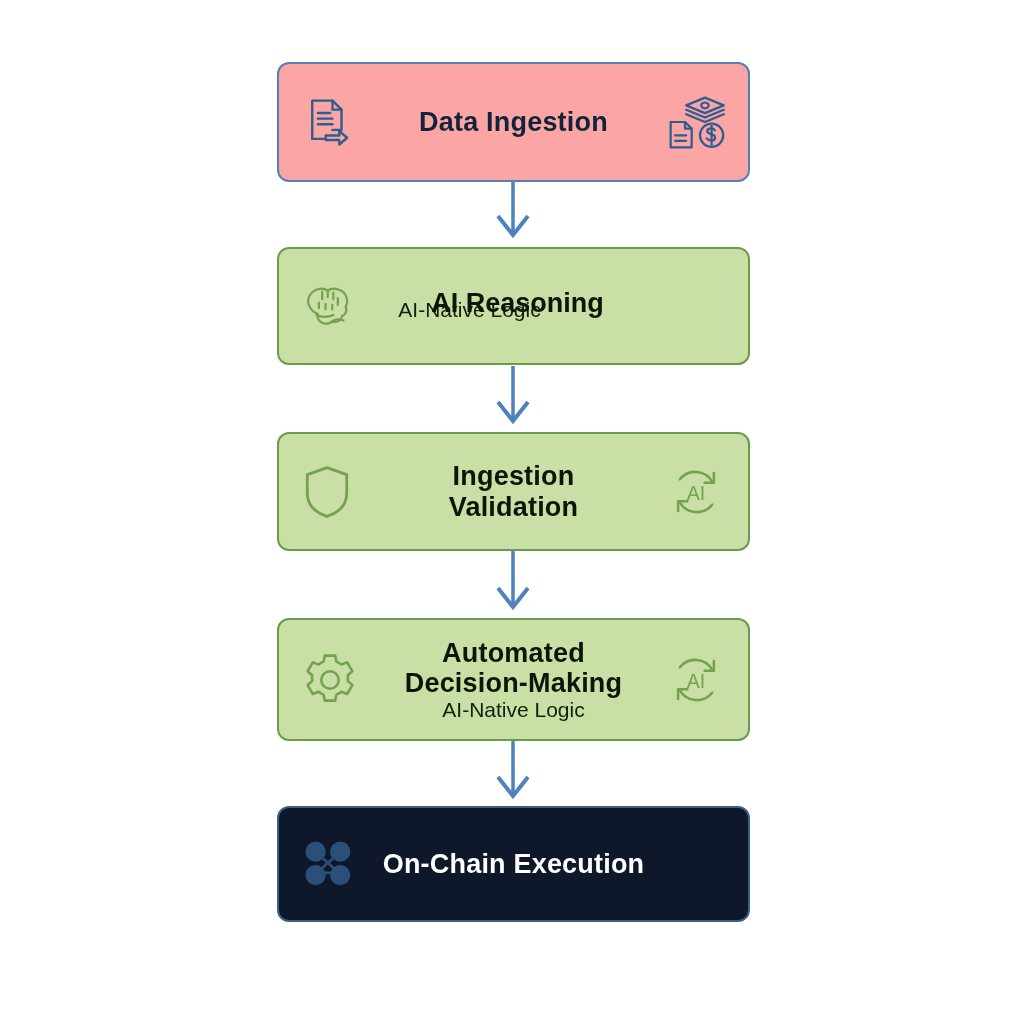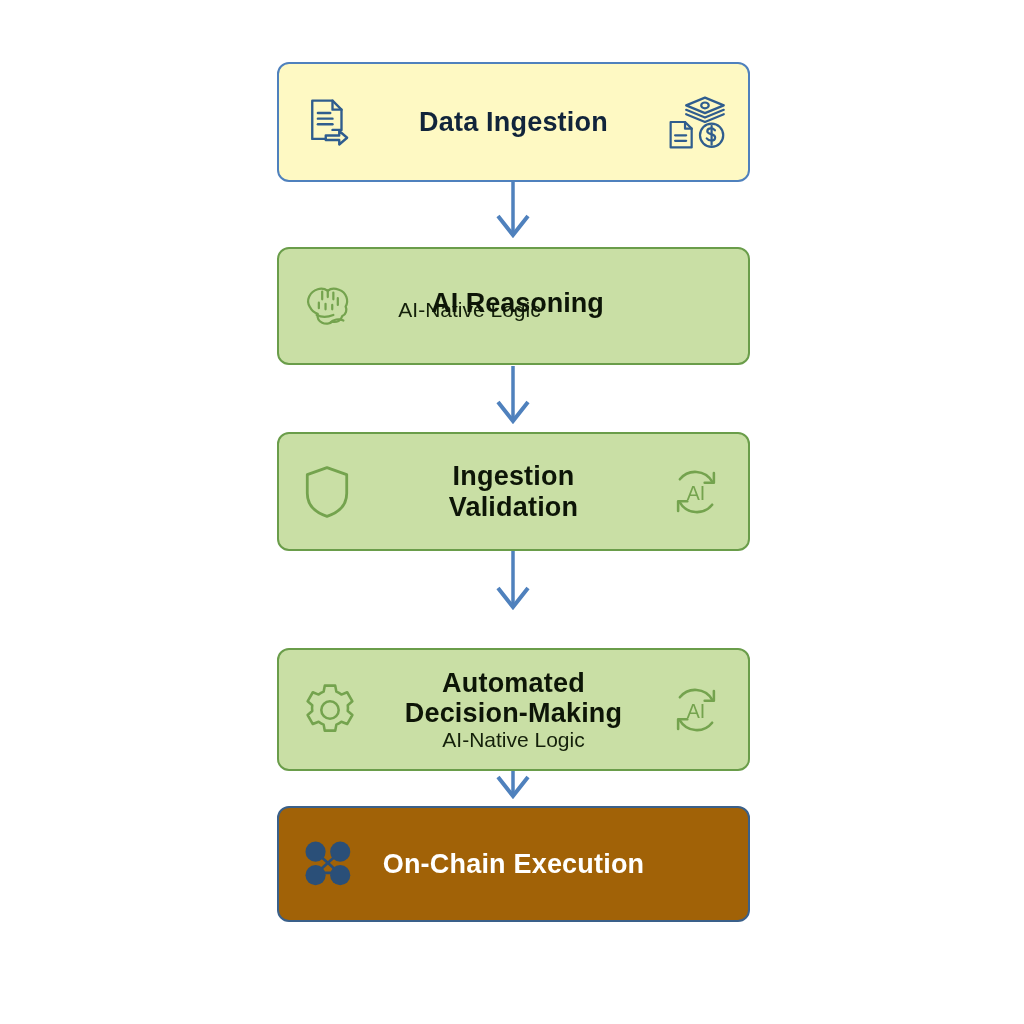--- a/index.html
+++ b/index.html
@@ -51,38 +51,38 @@
     white-space: pre-line;
   }
 
   .node-subtitle {
     font-weight: normal;
     line-height: 1.1;
   }
 
   
   .node.theme-blue-light {
-    background: #fef9c3;
+    background: #fca5a5;
     border: 2.5px solid #4f81bd;
     color: #16304d;
   }
   .node.theme-blue-light .node-title { font-size: 27px; color: #11243b; }
 
   
   .node.theme-green {
     background: #c9dfa5;
     border: 2px solid #6a9d4a;
     color: #16210b;
   }
   .node.theme-green .node-title { font-size: 27px; color: #0d1507; }
   .node.theme-green .node-subtitle { font-size: 21px; color: #14200a; }
 
   
   .node.theme-blue-dark {
-    background: #a16207;
+    background: #0f172a;
     border: 2px solid #3a608a;
     color: #ffffff;
   }
   .node.theme-blue-dark .node-title { font-size: 27px; color: #ffffff; }
 
   
   .icon-slot {
     position: absolute;
     top: 50%;
     transform: translateY(-50%);
@@ -228,21 +228,21 @@
       <svg width="60" height="60" viewBox="0 0 52 52" fill="none" stroke="#74a34e" stroke-width="2.2" stroke-linecap="round" stroke-linejoin="round">
         <path d="M40 17 a17 17 0 0 0 -28 -2"></path>
         <polyline points="41.5,9.5 41.5,18 33.5,18"></polyline>
         <path d="M12 35 a17 17 0 0 0 28 2"></path>
         <polyline points="10.5,42.5 10.5,34 18.5,34"></polyline>
         <text x="26" y="33" font-family="'Liberation Sans',sans-serif" font-size="17" fill="#74a34e" stroke="none" text-anchor="middle">AI</text>
       </svg>
     </span>
   </div>
 
-  <div class="node theme-green" style="top:618px; height:123px;margin-top:30px;">
+  <div class="node theme-green" style="top:618px; height:123px;">
 
     <span class="icon-slot left">
       <svg width="58" height="58" viewBox="0 0 50 50" fill="none" stroke="#74a34e" stroke-width="2.2" stroke-linecap="round" stroke-linejoin="round">
         <path d="M20.5 4 h9 l1 5.2 a16 16 0 0 1 4.3 2.5 l5-2 4.5 7.8 -4 3.4 a16 16 0 0 1 0 5 l4 3.4 -4.5 7.8 -5-2 a16 16 0 0 1 -4.3 2.5 l-1 5.2 h-9 l-1-5.2 a16 16 0 0 1 -4.3-2.5 l-5 2 -4.5-7.8 4-3.4 a16 16 0 0 1 0-5 l-4-3.4 4.5-7.8 5 2 a16 16 0 0 1 4.3-2.5 z"></path>
         <circle cx="25" cy="25" r="7.5"></circle>
       </svg>
     </span>
 
     <div class="node-inner">
       <div class="node-title">Automated

